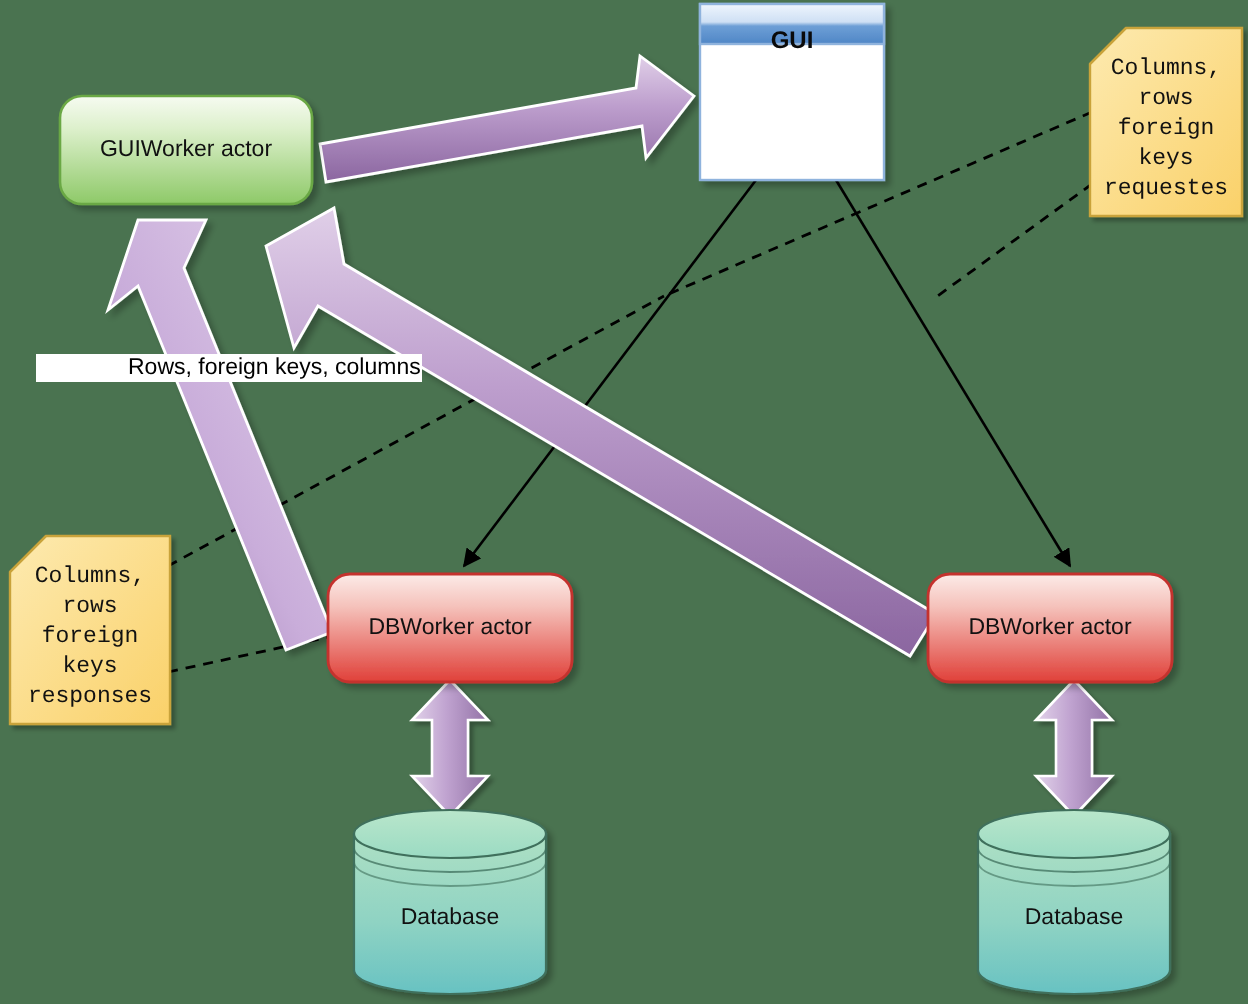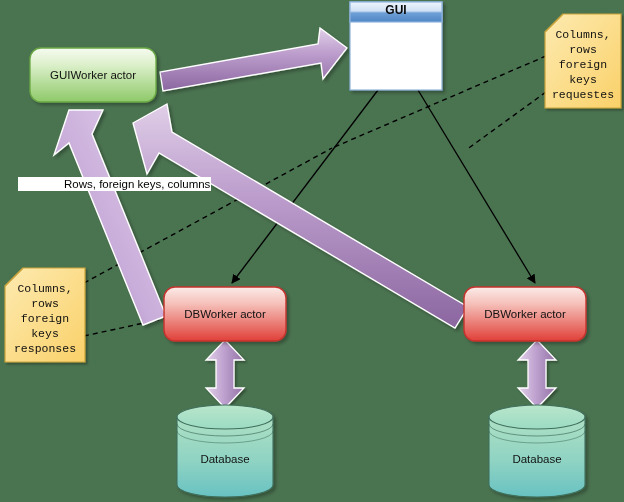--- a/index.html
+++ b/index.html
@@ -237,21 +237,21 @@
       <path d="M 563 14 L 621 14 L 621 108 L 545 108 L 545 32 Z" fill="url(#gradNote)" stroke="#c9a33a" stroke-width="1.2"></path>
       <path d="M 563 14 L 545 32" fill="none" stroke="#c9a33a" stroke-width="1.2"></path>
     </g>
 
     <g filter="url(#tinyShadow)">
       <path d="M 23 268 L 85 268 L 85 362 L 5 362 L 5 286 Z" fill="url(#gradNote)" stroke="#c9a33a" stroke-width="1.2"></path>
       <path d="M 23 268 L 5 286" fill="none" stroke="#c9a33a" stroke-width="1.2"></path>
     </g>
   </svg>
 
-  <div class="gui-title-text" style="left:350px; top:3px; width:92px;">GUI</div>
+  <div class="gui-title-text" style="left:350px; top:13px; width:92px;">GUI</div>
 
   <div class="node-label" style="left:30px; top:68px; width:126px;">GUIWorker actor</div>
 
   <div class="node-label" style="left:164px; top:307px; width:122px;">DBWorker actor</div>
 
   <div class="node-label" style="left:464px; top:307px; width:122px;">DBWorker actor</div>
 
   <div class="node-label" style="left:177px; top:452px; width:96px;">Database</div>
 
   <div class="node-label" style="left:489px; top:452px; width:96px;">Database</div>

